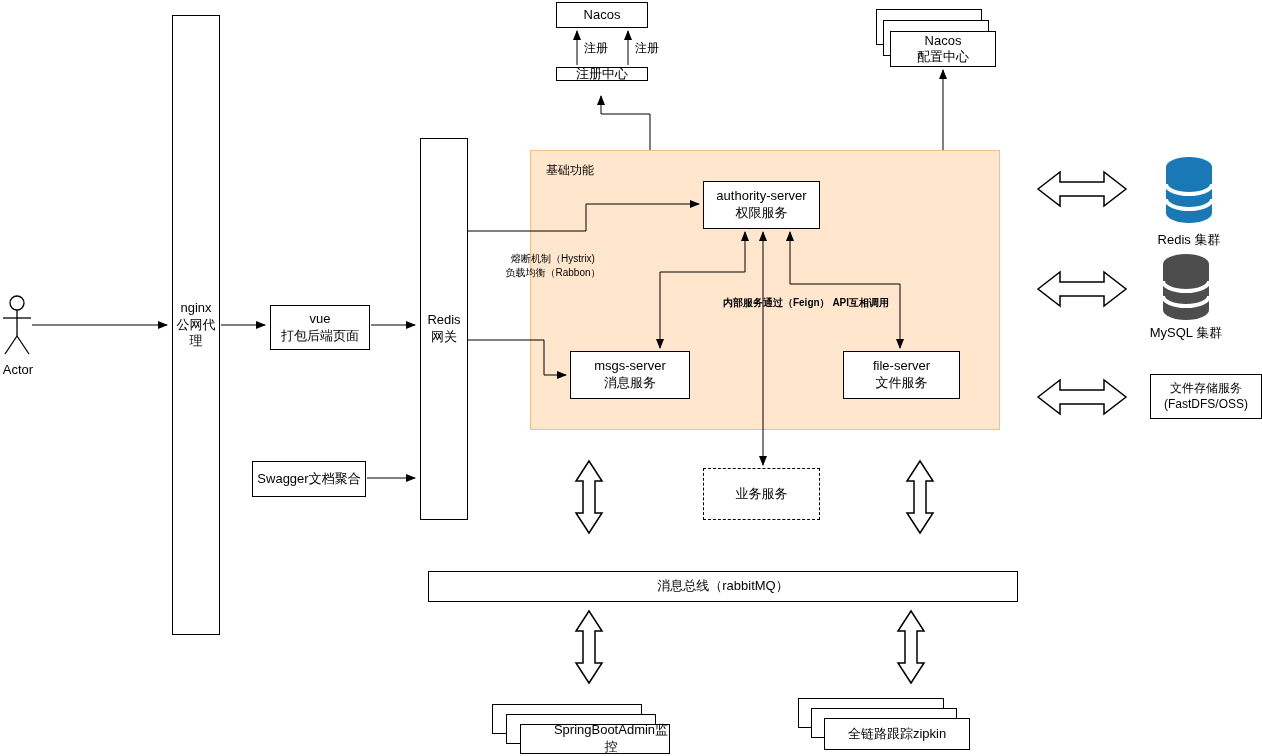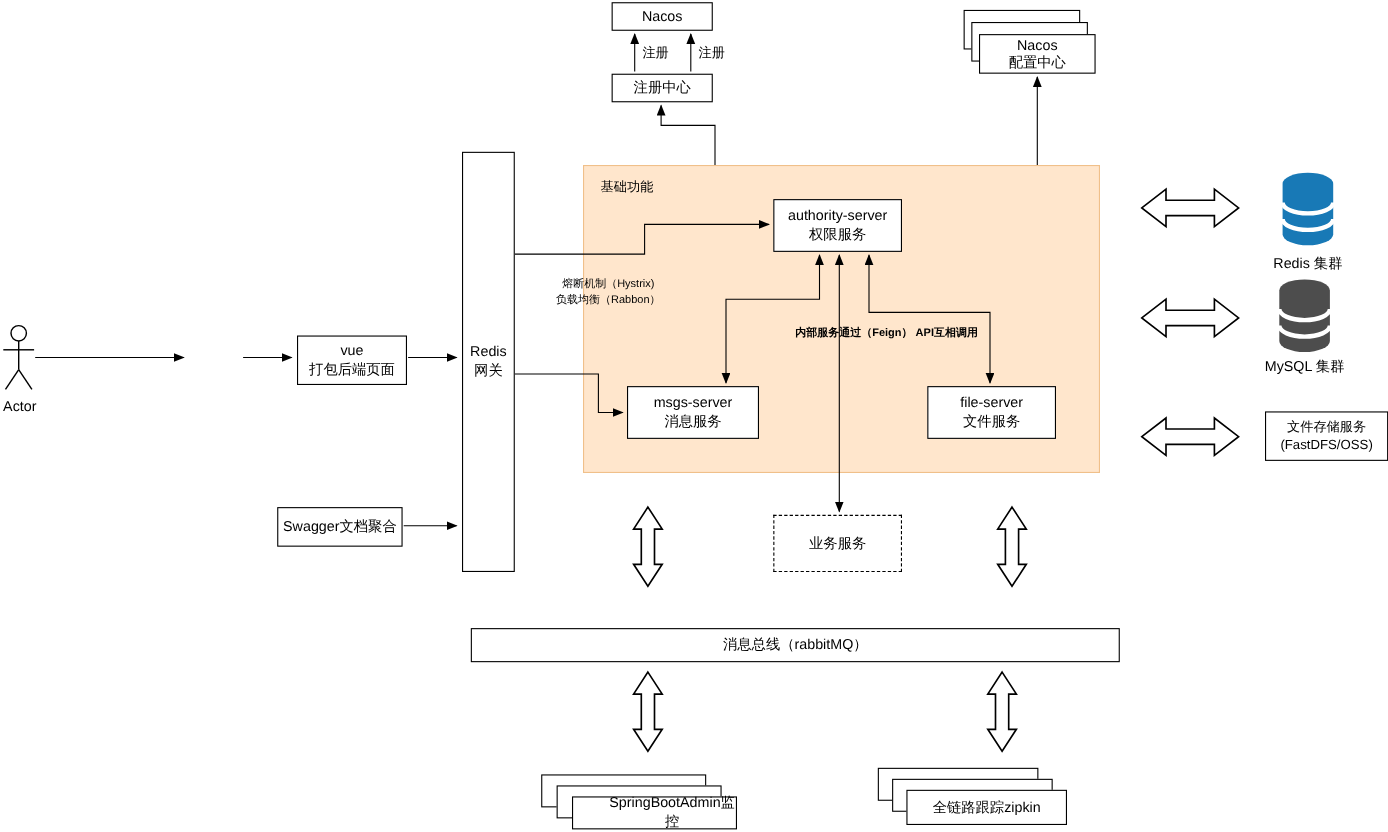--- a/index.html
+++ b/index.html
@@ -69,40 +69,43 @@
       <path d="M1166,199 a23,10 0 0 0 46,0" stroke="#fff" stroke-width="4" fill="none"></path>
     </g>
 
     <g>
       <path d="M1163,264 a23,10 0 0 1 46,0 l0,46 a23,10 0 0 1 -46,0 z" style="fill:var(--mysql-color,#4d4d4d)"></path>
       <path d="M1163,281 a23,10 0 0 0 46,0" stroke="#fff" stroke-width="4" fill="none"></path>
       <path d="M1163,296 a23,10 0 0 0 46,0" stroke="#fff" stroke-width="4" fill="none"></path>
     </g>
   </svg>
 
+  <div class="box" style="left:172px; top:15px; width:48px; height:620px;">
+    <span>nginx 公网代理</span>
+  </div>
 
   <div class="box" style="left:270px; top:305px; width:100px; height:45px;">
     <span>vue</span>
     <span>打包后端页面</span>
   </div>
 
   <div class="box" style="left:420px; top:138px; width:48px; height:382px;">
     <span>Redis</span>
     <span>网关</span>
   </div>
 
   <div class="box" style="left:252px; top:461px; width:114px; height:36px;">
     <span>Swagger文档聚合</span>
   </div>
 
   <div class="box" style="left:556px; top:2px; width:92px; height:26px;">
     <span>Nacos</span>
   </div>
 
-  <div class="box" style="left:556px; top:67px; width:92px; height:26px;">
+  <div class="box" style="left:556px; top:67px; width:92px; height:14px;">
     <span>注册中心</span>
   </div>
 
   <div class="box" style="left:876px; top:9px;  width:106px; height:36px;"></div>
   <div class="box" style="left:883px; top:20px; width:106px; height:36px;"></div>
   <div class="box" style="left:890px; top:31px; width:106px; height:36px; line-height:1.2;">
     <span>Nacos</span>
     <span>配置中心</span>
   </div>
 

